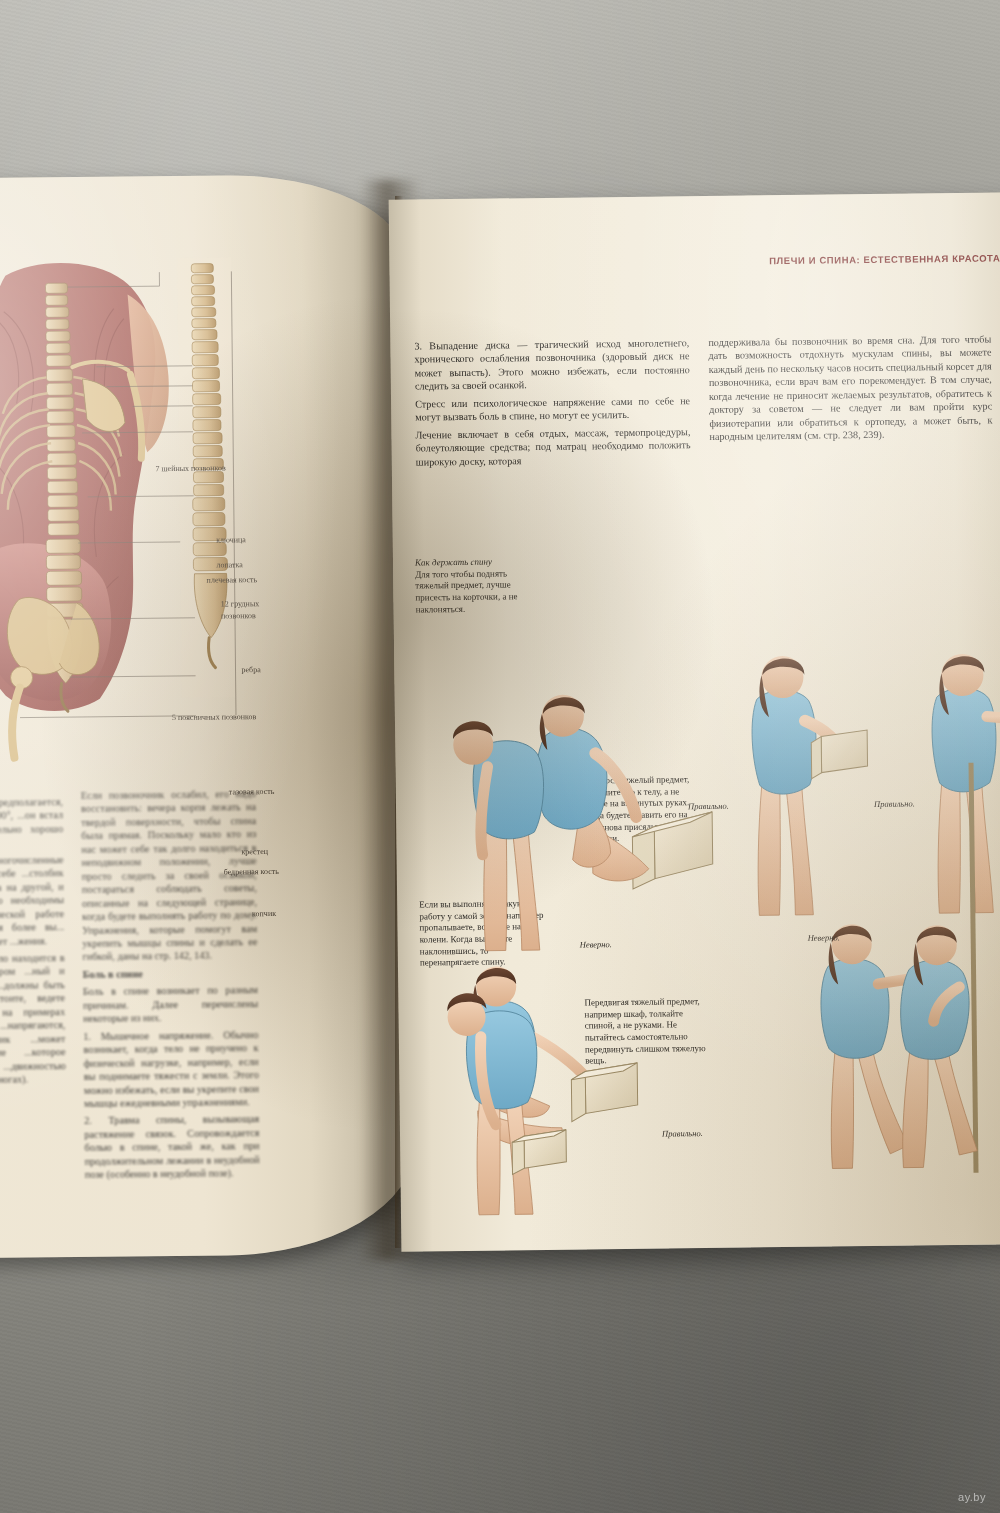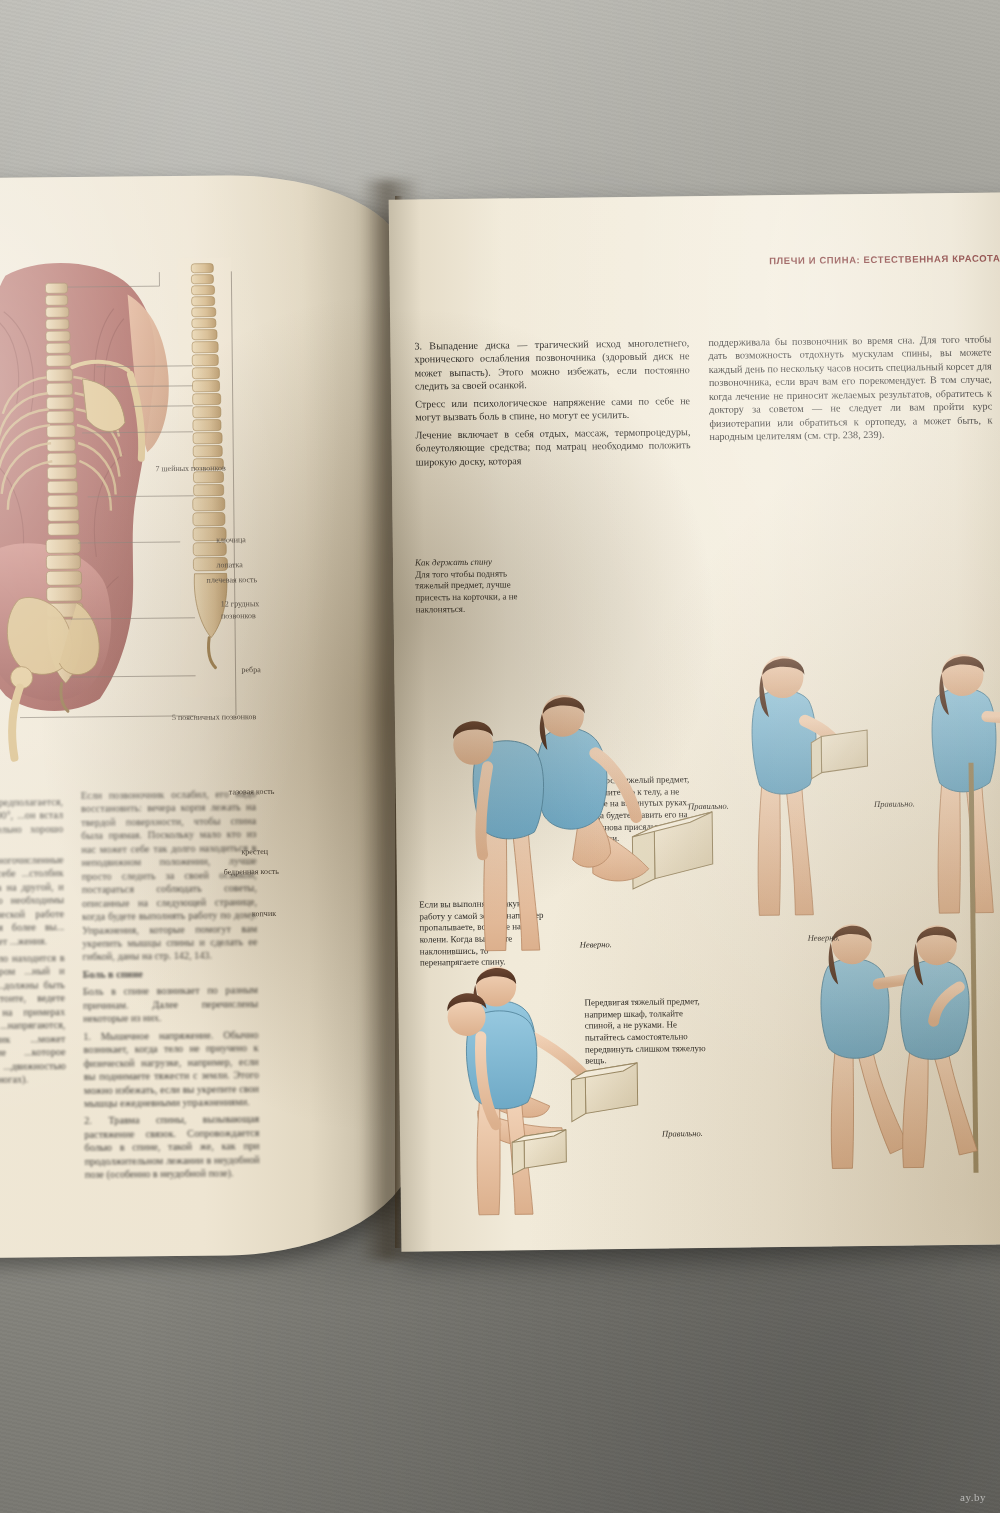--- a/index.html
+++ b/index.html
@@ -160,21 +160,21 @@
   
   .blurry { filter: blur(0.9px); opacity: .88; }
 
   
   .wm {
     position: absolute;
     right: 14px;
     bottom: 10px;
     font-size: 11px;
     color: rgba(255,255,255,.55);
-    font-family: Liberation Serif, serif;
+    font-family: Liberation Sans, sans-serif;
     letter-spacing: .5px;
     text-align: right;
   }
 
   
   .edge {
     position: absolute;
     left: 395px;
     top: 196px;
     width: 8px;

